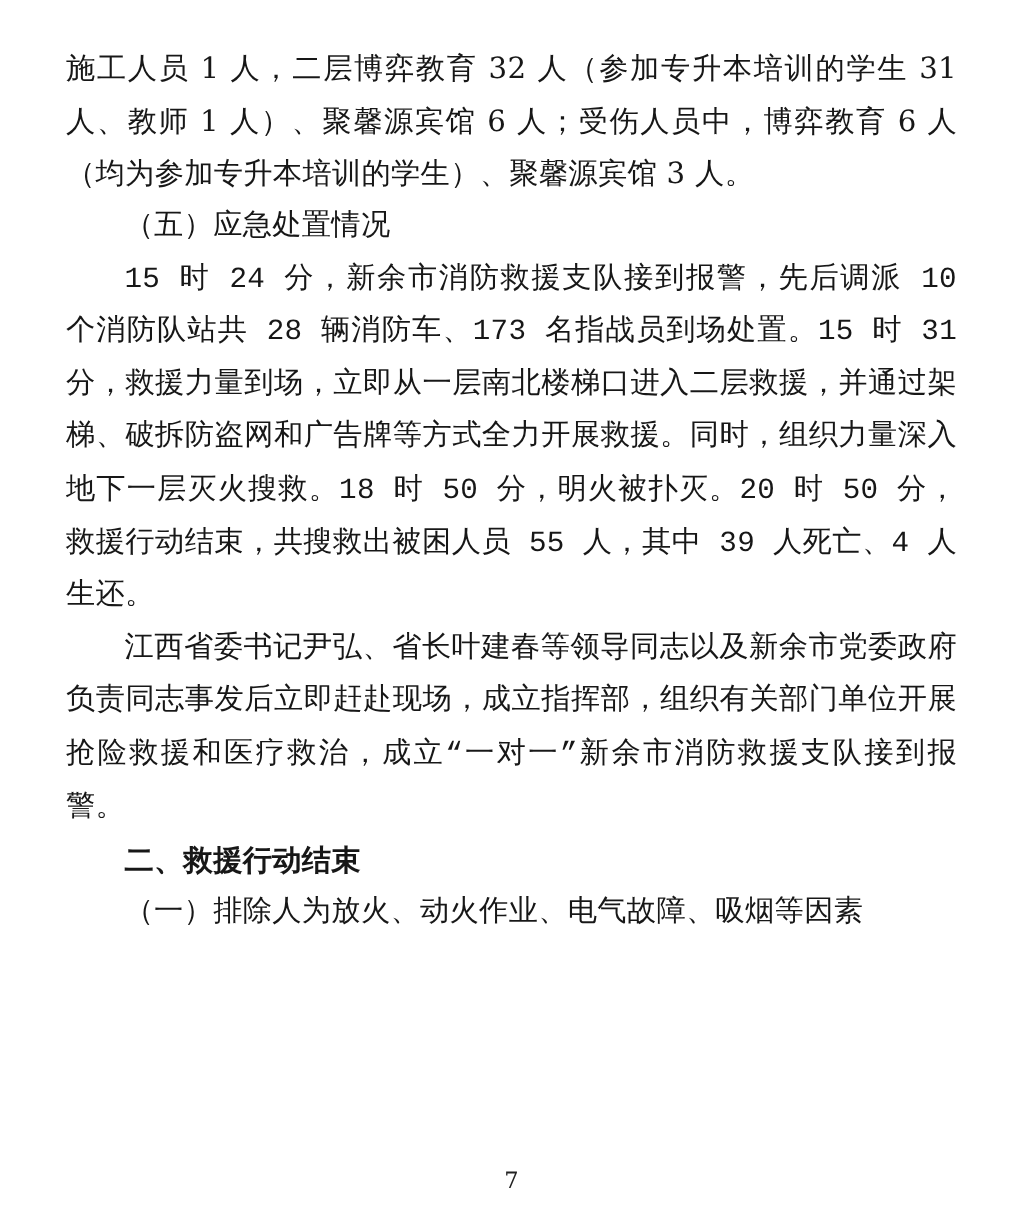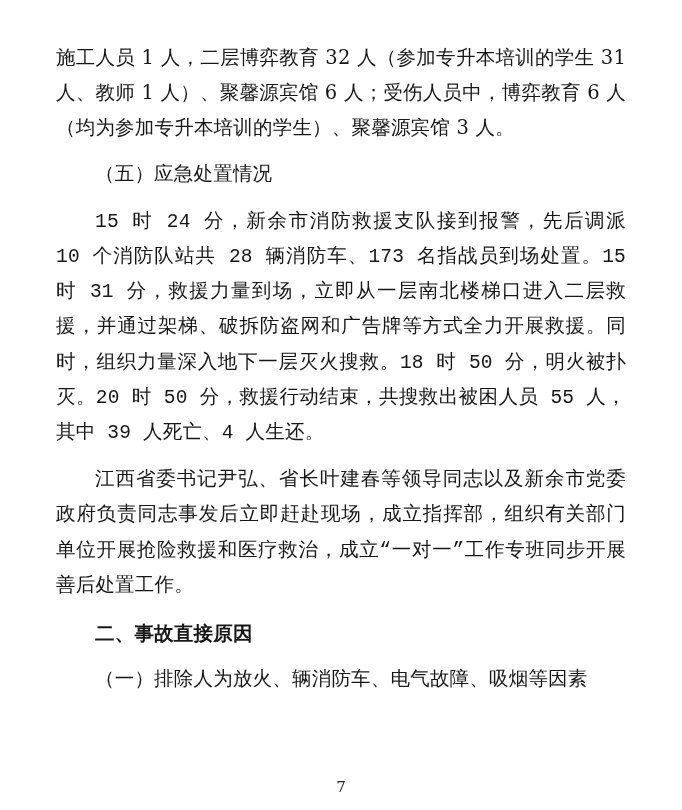--- a/index.html
+++ b/index.html
@@ -23,21 +23,21 @@
     position: relative;
   }
   .doc-body {
     font-size: 19.5px;
     line-height: 35.2px;
     text-align: justify;
     text-justify: inter-ideograph;
     letter-spacing: 0.2px;
   }
   p {
-    margin: 12px;
+    margin: 0;
     padding: 0;
     text-indent: 0;
   }
   p.indent {
     text-indent: 2em;
     font-family: Liberation Mono, monospace;
   }
   p.heading {
     text-indent: 2em;
     font-weight: bold;
@@ -54,18 +54,18 @@
   }
 </style>
 </head>
 <body>
 
 <div class="page">
   <div class="doc-body">
     <p class="flow">施工人员 1 人，二层博弈教育 32 人（参加专升本培训的学生 31 人、教师 1 人）、聚馨源宾馆 6 人；受伤人员中，博弈教育 6 人（均为参加专升本培训的学生）、聚馨源宾馆 3 人。</p>
     <p class="indent">（五）应急处置情况</p>
     <p class="indent">15 时 24 分，新余市消防救援支队接到报警，先后调派 10 个消防队站共 28 辆消防车、173 名指战员到场处置。15 时 31 分，救援力量到场，立即从一层南北楼梯口进入二层救援，并通过架梯、破拆防盗网和广告牌等方式全力开展救援。同时，组织力量深入地下一层灭火搜救。18 时 50 分，明火被扑灭。20 时 50 分，救援行动结束，共搜救出被困人员 55 人，其中 39 人死亡、4 人生还。</p>
-    <p class="indent">江西省委书记尹弘、省长叶建春等领导同志以及新余市党委政府负责同志事发后立即赶赴现场，成立指挥部，组织有关部门单位开展抢险救援和医疗救治，成立“一对一”工作专班同步开展善后处置工作。</p>
-    <p class="heading">二、事故直接原因</p>
-    <p class="indent">（一）排除人为放火、辆消防车、电气故障、吸烟等因素</p>
+    <p class="indent">江西省委书记尹弘、省长叶建春等领导同志以及新余市党委政府负责同志事发后立即赶赴现场，成立指挥部，组织有关部门单位开展抢险救援和医疗救治，成立“一对一”新余市消防救援支队接到报警。</p>
+    <p class="heading">二、救援行动结束</p>
+    <p class="indent">（一）排除人为放火、动火作业、电气故障、吸烟等因素</p>
   </div>
   <div class="page-number">7</div>
 </div>
 
 </body></html>

